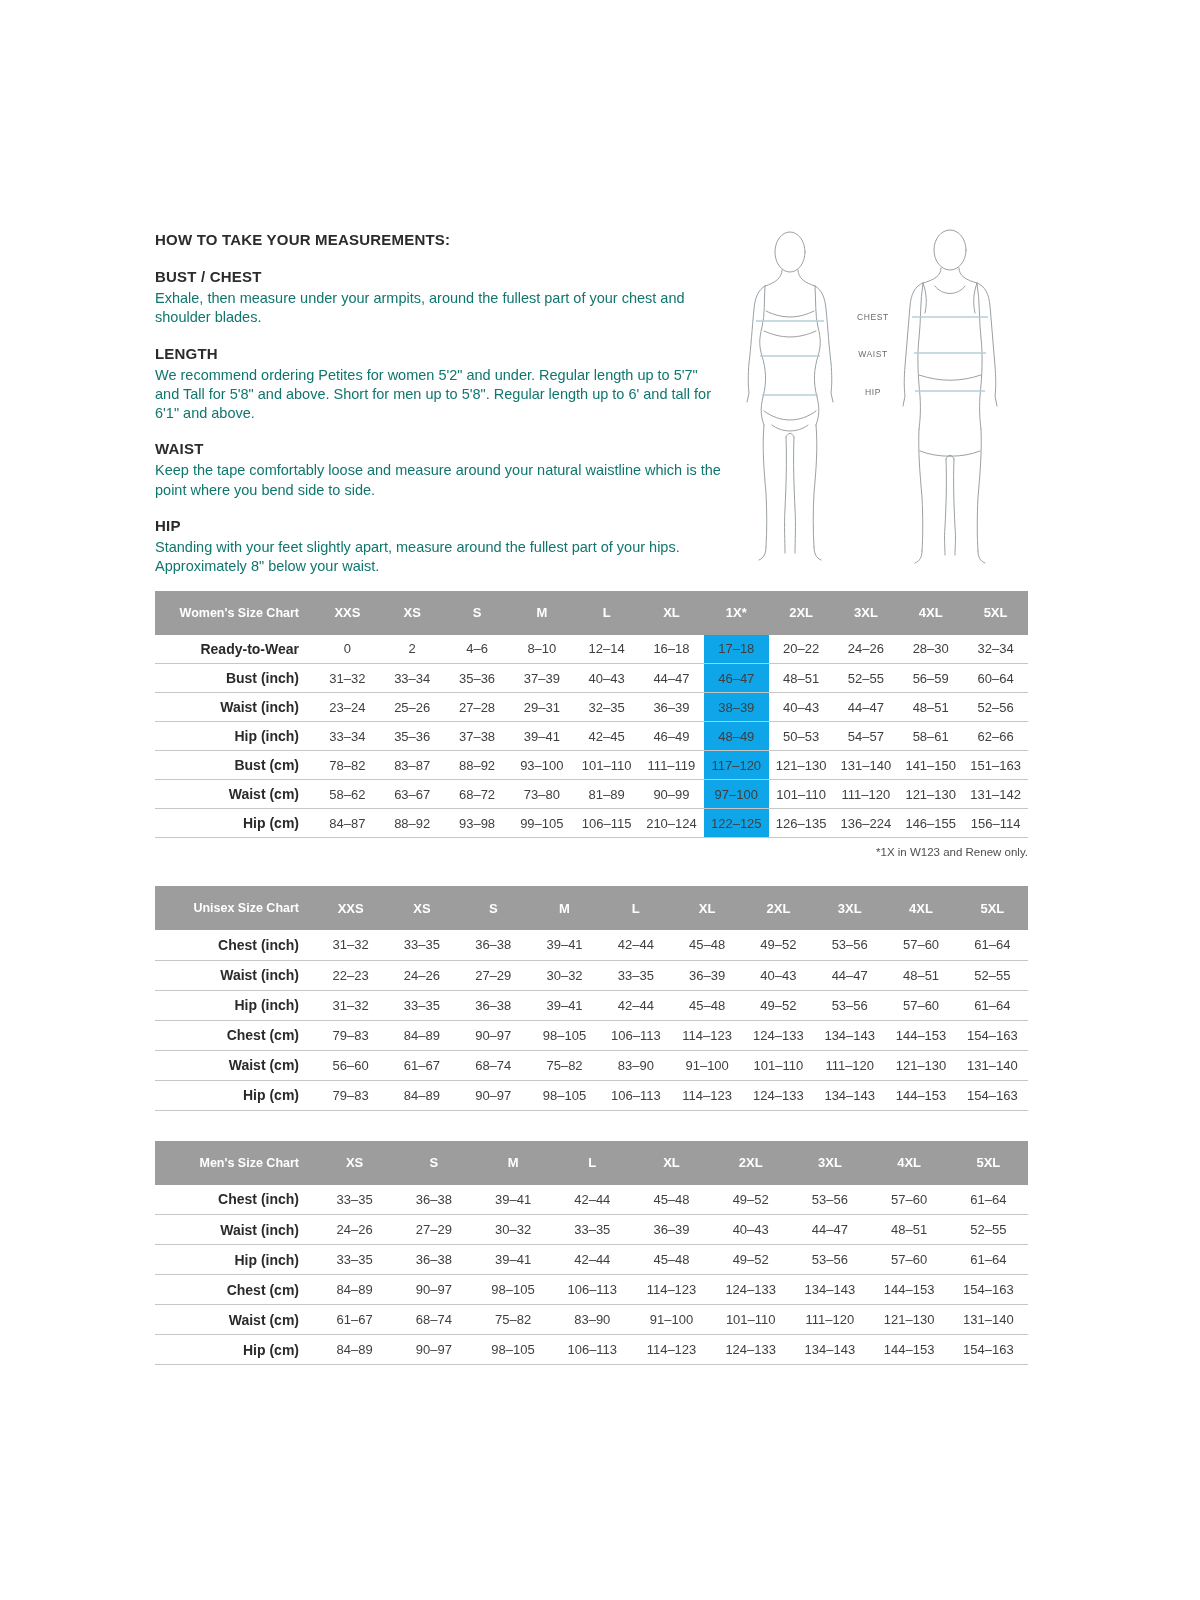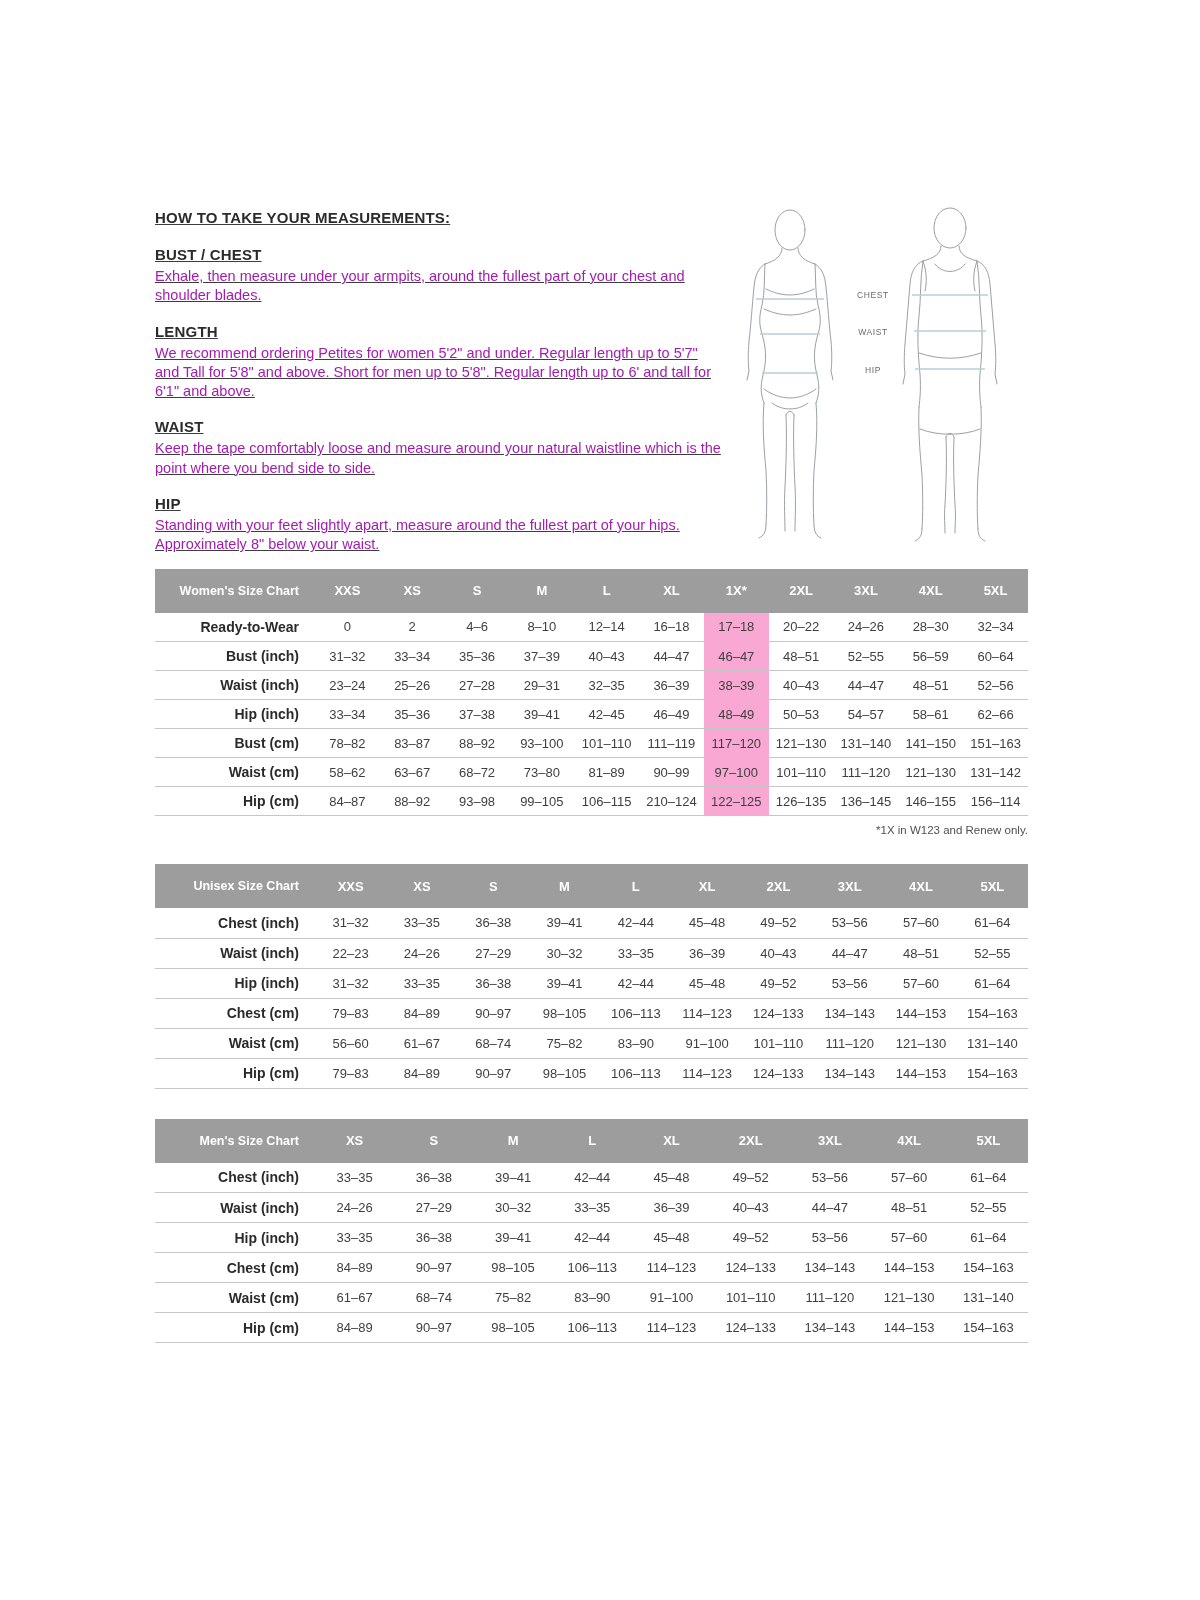--- a/index.html
+++ b/index.html
@@ -8,25 +8,25 @@
     width:1200px; height:1600px; background:#ffffff;
     font-family:"Liberation Sans", sans-serif; color:#3d3d3d;
   }
   .content { margin-left:155px; width:873px; padding-top:203px; }
 
   .title-wrap { border-bottom:3px solid #151515; padding-bottom:14px; }
   .page-title {
     margin:0; font-size:44px; font-weight:800; color:#1c1c1e; letter-spacing:.3px;
   }
 
-  .measure { display:flex; min-height:345px;text-decoration:underline; }
+  .measure { display:flex; margin-top:22px; min-height:345px; }
   .measure-text { width:568px; }
   .howto { font-size:15px; font-weight:700; color:#2b2b2b; margin:6px 0 20px; letter-spacing:.2px; }
   .sec h3 { font-size:15px; font-weight:700; color:#2b2b2b; margin:17px 0 4px; letter-spacing:.2px; }
-  .sec p { font-size:14.5px; line-height:1.33; color:#a21caf; margin:0; }
+  .sec p { font-size:14.5px; line-height:1.33; color:#0f766e; margin:0; }
 
   .figures { flex:1; display:flex; justify-content:flex-end; align-items:flex-start; }
   .figures svg { display:block; }
   .fig-stroke { fill:none; stroke:#9aa0a4; stroke-width:1; stroke-linecap:round; stroke-linejoin:round; }
   .meas-line { fill:none; stroke:#b7cfda; stroke-width:1.6; }
   .fig-label { font-family:"Liberation Sans", sans-serif; font-size:8.5px; fill:#676b6e; letter-spacing:.6px; }
 
   table.size-table { width:100%; border-collapse:collapse; table-layout:fixed; }
   #t0 { margin-top:14px; }
   #t1 { margin-top:28px; }
@@ -36,21 +36,21 @@
     height:44px; text-align:center; padding:0;
   }
   table.size-table thead th.table-title { text-align:right; padding-right:16px; font-size:12.5px; }
   table.size-table tbody tr { border-bottom:1px solid #c6c6c6; }
   table.size-table tbody th, table.size-table tbody td { height:29px; }
   #t1 tbody th, #t1 tbody td, #t2 tbody th, #t2 tbody td { height:30px; }
   table.size-table tbody th.row-label {
     text-align:right; padding-right:16px; font-size:14px; font-weight:700; color:#2a2a2a;
   }
   table.size-table tbody td { text-align:center; font-size:13px; color:#3f3f3f; }
-  table.size-table td.hl { background:#f9a8d4; }
+  table.size-table td.hl { background:#0ea5e9; }
   .footnote { text-align:right; font-size:11.5px; color:#4f4f4f; margin-top:8px; }
 </style>
 </head>
 <body>
 
 <div class="content">
 
 
   <div class="measure">
     <div class="measure-text">
@@ -227,21 +227,21 @@
         <tr>
           <th class="row-label">Hip (cm)</th>
           <td>84–87</td>
           <td>88–92</td>
           <td>93–98</td>
           <td>99–105</td>
           <td>106–115</td>
           <td>210–124</td>
           <td class="hl">122–125</td>
           <td>126–135</td>
-          <td>136–145</td>
+          <td>136–224</td>
           <td>146–155</td>
           <td>156–114</td>
         </tr>
       </tbody>
     </table>
   <div class="footnote">*1X in W123 and Renew only.</div>
 
   <table id="t1" class="size-table">
       <colgroup>
         <col style="width: 160px;">

